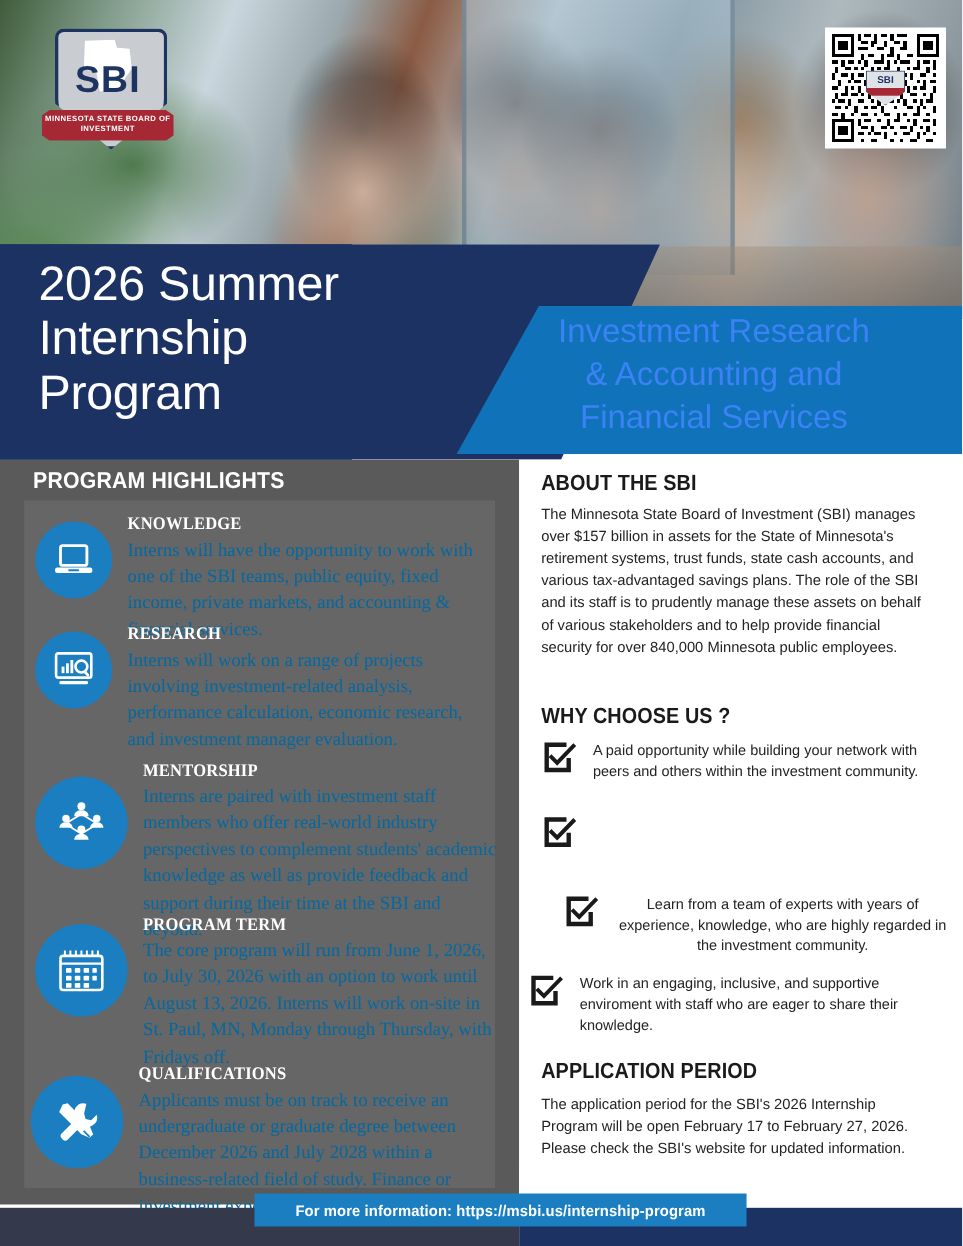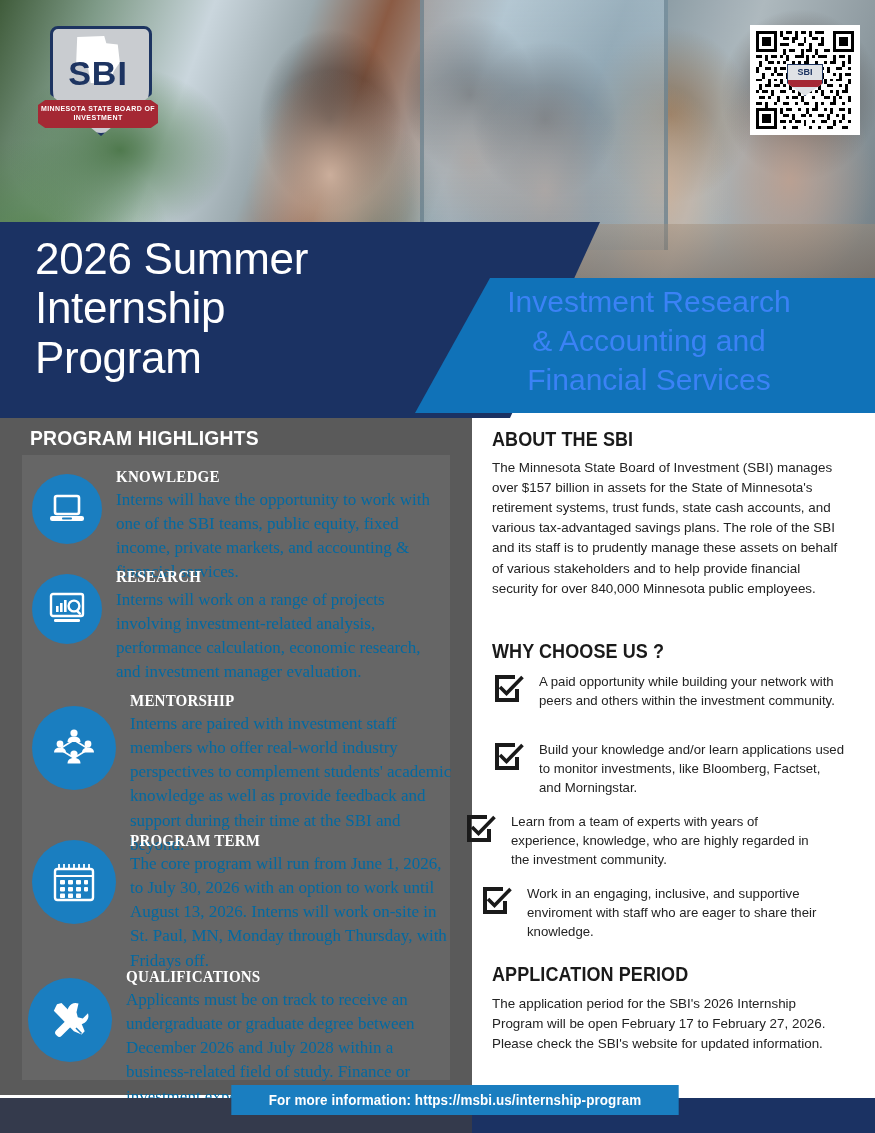--- a/index.html
+++ b/index.html
@@ -446,24 +446,23 @@
     <div class="check-txt" style="width:305px;">A paid opportunity while building your network with peers and others within the investment community.</div>
   </div>
 
   <div class="check-row" style="left:492px;top:740px;width:352px;">
     <div class="check-box">
       <svg width="33" height="33" viewBox="0 0 33 33">
         <path d="M3 3h20v4H7v19h16v-9h4v13H3z" fill="#1a1a1a"></path>
         <path d="M8 15l6.5 6.5L30.5 5" fill="none" stroke="#1a1a1a" stroke-width="3.6"></path>
       </svg>
     </div>
-    <div class="check-txt" style="width:305px;">Build your knowledge and/or learn applications used to monitor investments, like Bloomberg, Factset, and Morningstar.</div>
-  </div>
-
-  <div class="check-row" style="left:464px;top:812px;width:352px;">
+  </div>
+
+  <div class="check-row" style="left:512px;top:812px;width:352px;text-align:center;">
     <div class="check-box">
       <svg width="33" height="33" viewBox="0 0 33 33">
         <path d="M3 3h20v4H7v19h16v-9h4v13H3z" fill="#1a1a1a"></path>
         <path d="M8 15l6.5 6.5L30.5 5" fill="none" stroke="#1a1a1a" stroke-width="3.6"></path>
       </svg>
     </div>
     <div class="check-txt" style="width:305px;">Learn from a team of experts with years of experience, knowledge, who are highly regarded in the investment community.</div>
   </div>
 
   <div class="check-row" style="left:480px;top:884px;width:352px;">

